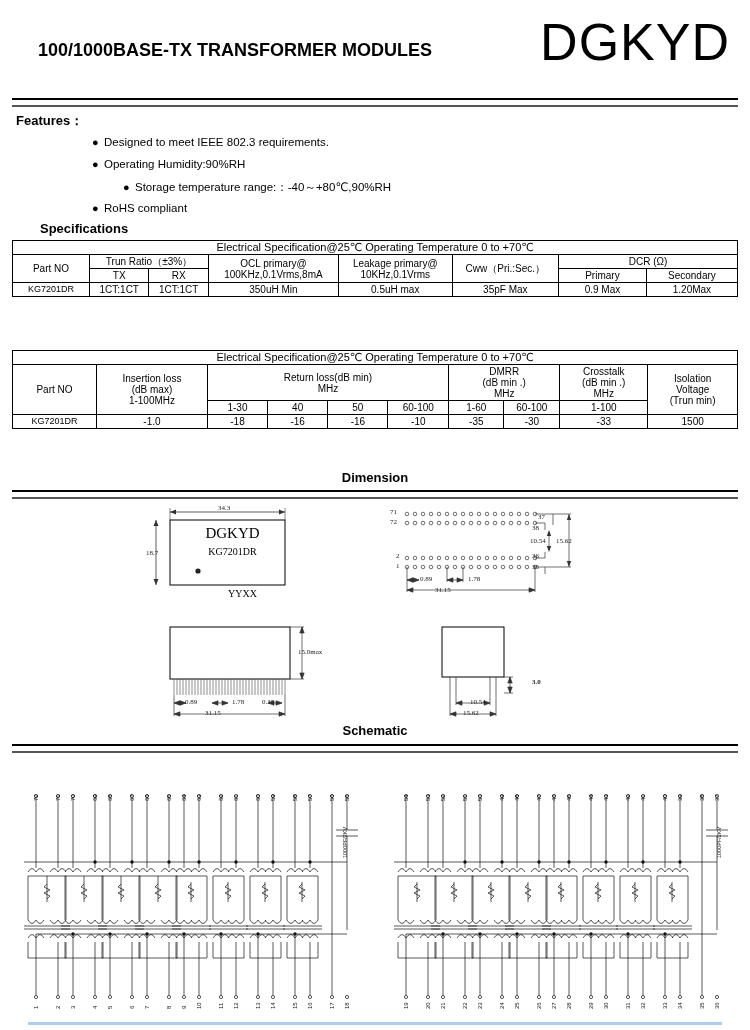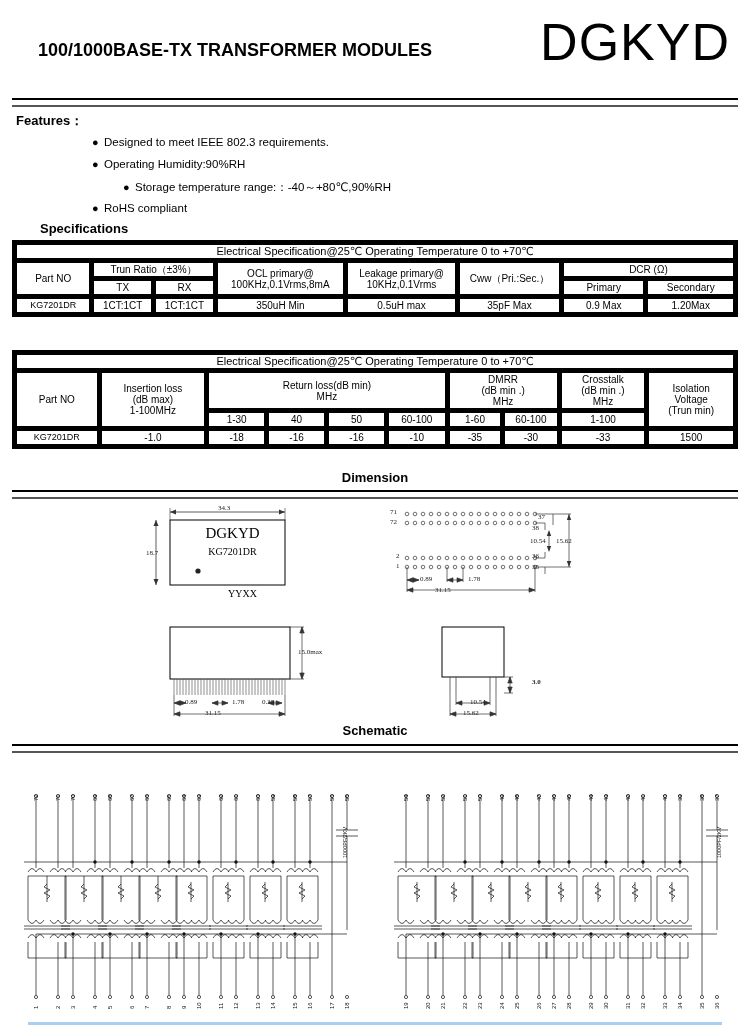--- a/index.html
+++ b/index.html
@@ -13,21 +13,21 @@
   .brand{position:absolute;right:20px;top:16px;font-size:52px;font-weight:400;
          font-family:"Liberation Sans","DejaVu Sans",sans-serif;letter-spacing:1px;line-height:52px;}
   .rule-double{position:absolute;left:12px;width:726px;height:5px;
                border-top:2px solid #000;border-bottom:2px solid #555;}
   
   .sec-label{position:absolute;font-size:13px;font-weight:bold;}
   .feat{position:absolute;font-size:11.5px;white-space:nowrap;}
   .feat .dot{display:inline-block;width:12px;font-size:11px;}
   
   table.spec{position:absolute;border-collapse:collapse;font-size:10px;background:#fff;}
-  table.spec td{border:5px solid #000000;text-align:center;vertical-align:middle;padding:1px 4px;
+  table.spec td{border:1px solid #000000;text-align:center;vertical-align:middle;padding:1px 4px;
                 line-height:11px;}
   table.spec td.hdr{font-size:11px;}
   table.spec td.part{font-size:9px;}
   
   .sec-center{position:absolute;width:750px;text-align:center;font-size:13px;font-weight:bold;}
   
   .dim{position:absolute;font-family:"Liberation Serif","DejaVu Serif",serif;font-size:7px;color:#222;white-space:nowrap;}
   .pkg-txt{position:absolute;font-family:"Liberation Serif","DejaVu Serif",serif;text-align:center;white-space:nowrap;}
   
   .pinlabel{position:absolute;font-size:6px;font-family:"Liberation Sans","DejaVu Sans",sans-serif;

